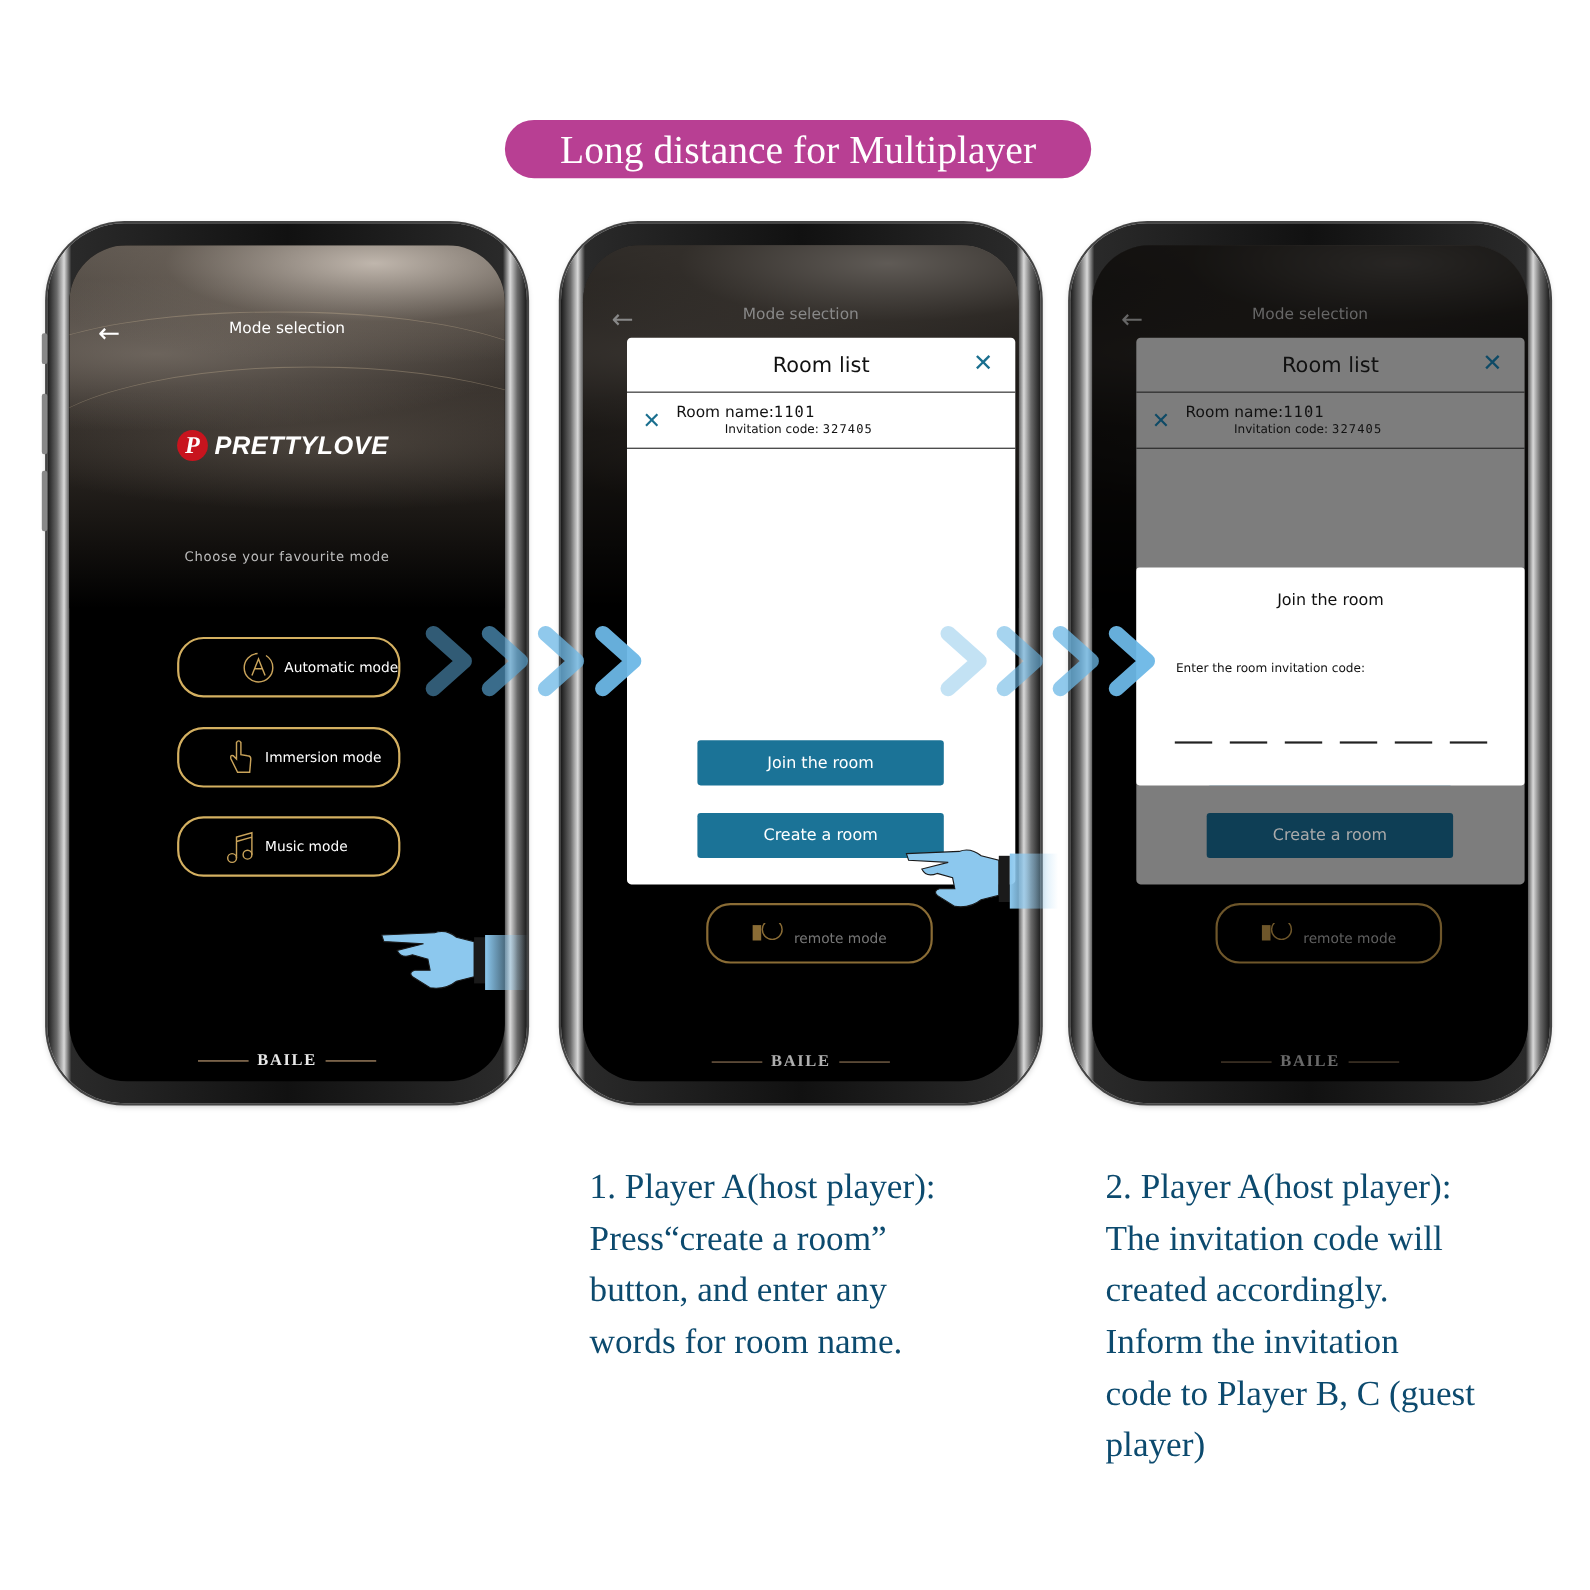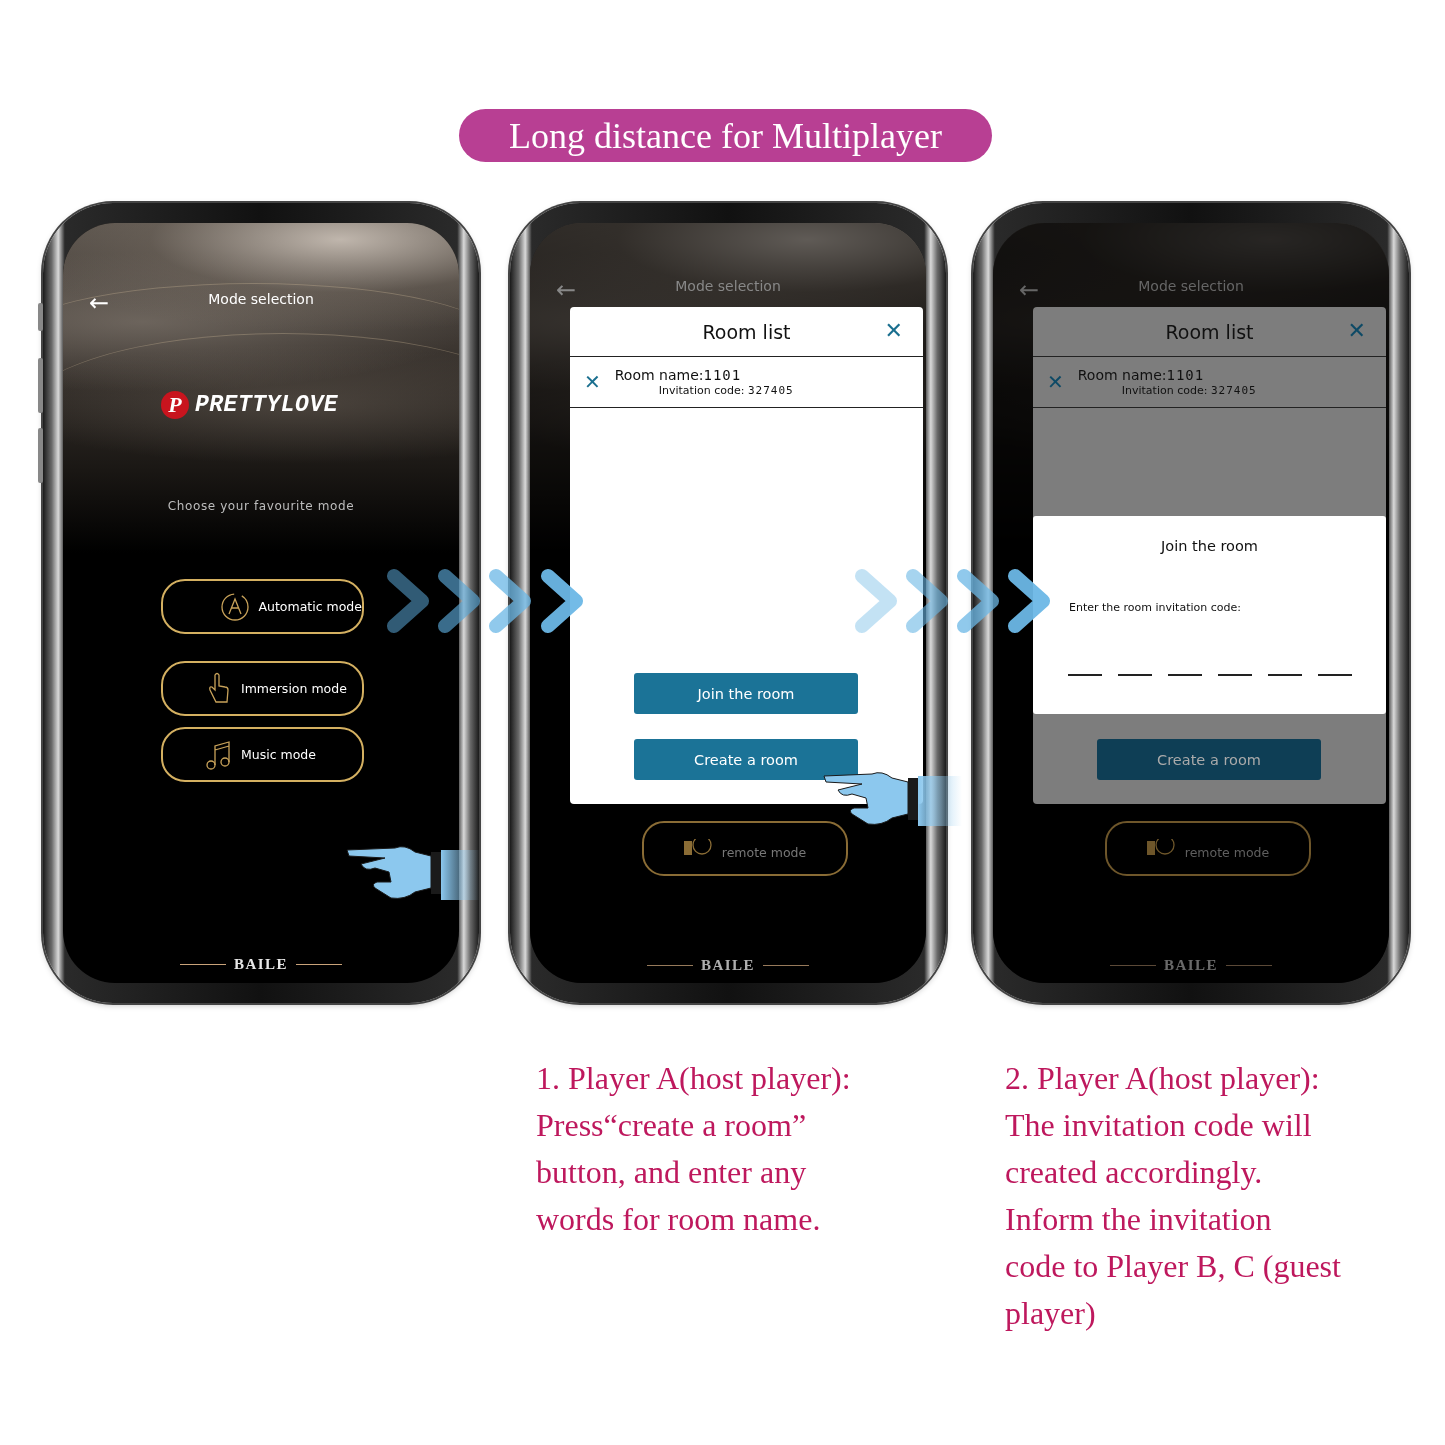--- a/index.html
+++ b/index.html
@@ -32,21 +32,21 @@
       radial-gradient(ellipse 130% 30% at 60% 55%, rgba(110,100,90,0.45) 0%, transparent 60%),
       linear-gradient(180deg, #5a534c 0%, #3a342f 40%, #1a1714 75%, #000 100%);
   }
   .wave-line { position: absolute; border-top: 1px solid rgba(200,180,150,0.35); border-radius: 50%; }
 
   .nav-back { position: absolute; left: 26px; top: 70px; width: 26px; height: 20px; color: #fff; font-size: 24px; line-height: 20px; }
   .nav-title { position: absolute; left: 0; right: 0; top: 68px; text-align: center; color: #fff; font-size: 14px; }
 
   .logo { position: absolute; left: 98px; top: 168px; display: flex; align-items: center; gap: 6px; }
   .logo-p { width: 28px; height: 28px; border-radius: 50%; background: #c8141e; color: #fff; font-family: "Liberation Serif", serif; font-style: italic; font-weight: bold; font-size: 22px; display: flex; align-items: center; justify-content: center; }
-  .logo-text { color: #fff; font-style: italic; font-weight: bold; font-size: 23px; letter-spacing: 0.5px; font-family: Liberation Mono, monospace; }
+  .logo-text { color: #fff; font-style: italic; font-weight: bold; font-size: 23px; letter-spacing: 0.5px; font-family: Liberation Sans, sans-serif; }
 
   .subtitle { position: absolute; left: 0; right: 0; top: 276px; text-align: center; color: #bdbdbd; font-size: 12px; letter-spacing: 0.6px; }
 
   .mode-btn {
     position: absolute; left: 98px; width: 203px; height: 55px;
     border: 2px solid #d4b061; border-radius: 24px;
     display: flex; align-items: center; padding-left: 40px; gap: 8px;
     color: #fff; font-size: 12.5px;
   }
   .mode-icon { width: 30px; height: 30px; color: #c9a35a; display: flex; align-items: center; justify-content: center; }
@@ -76,21 +76,21 @@
   .code-slots { position: absolute; left: 35px; top: 158px; display: flex; gap: 16px; }
   .code-slot { width: 34px; height: 1.5px; background: #222; }
 
   .behind-btn { position: absolute; left: 112px; width: 206px; height: 55px; border: 2px solid #8a6c35; border-radius: 22px; display: flex; align-items: flex-end; justify-content: center; padding-bottom: 14px; gap: 8px; color: #777; font-size: 12.5px; }
 
   .chev { position: absolute; width: 46px; height: 66px; }
   .chev svg { width: 100%; height: 100%; }
 
   .hand { position: absolute; }
 
-  .caption { position: absolute; font-family: "Liberation Serif", serif; font-size: 32px; line-height: 47px; color: #be185d; white-space: pre-line; }
+  .caption { position: absolute; font-family: "Liberation Serif", serif; font-size: 32px; line-height: 47px; color: #0c4a6e; white-space: pre-line; }
 </style>
 </head>
 <body>
 
 <div class="banner">
   <span>Long distance for Multiplayer</span>
 </div>
 
 <div class="phone" style="left:43px;">
   <div class="side-btn" style="top:100px;height:28px;"></div>
@@ -118,21 +118,21 @@
       <span>Automatic mode</span>
     </div>
     <div class="mode-btn" style="top:438px;">
       <span class="mode-icon">
         <svg width="30" height="34" viewBox="0 0 30 34">
             <path d="M12 3 L12 18 L9 15 Q6 14 7 18 L13 30 L24 30 L25 18 Q25 15 22 15 L16 14 L16 3 Q14 0 12 3 Z" fill="none" stroke="#c9a35a" stroke-width="1.3"></path>
           </svg>
       </span>
       <span>Immersion mode</span>
     </div>
-    <div class="mode-btn" style="top:504px;text-align:center;">
+    <div class="mode-btn" style="top:519px;text-align:center;">
       <span class="mode-icon">
         <svg width="30" height="34" viewBox="0 0 30 34">
             <circle cx="8" cy="27" r="4" fill="none" stroke="#c9a35a" stroke-width="1.3"></circle>
             <circle cx="22" cy="24" r="4" fill="none" stroke="#c9a35a" stroke-width="1.3"></circle>
             <path d="M12 27 L12 8 L26 4 L26 24 M12 12 L26 8" fill="none" stroke="#c9a35a" stroke-width="1.3"></path>
           </svg>
       </span>
       <span>Music mode</span>
     </div>
 

